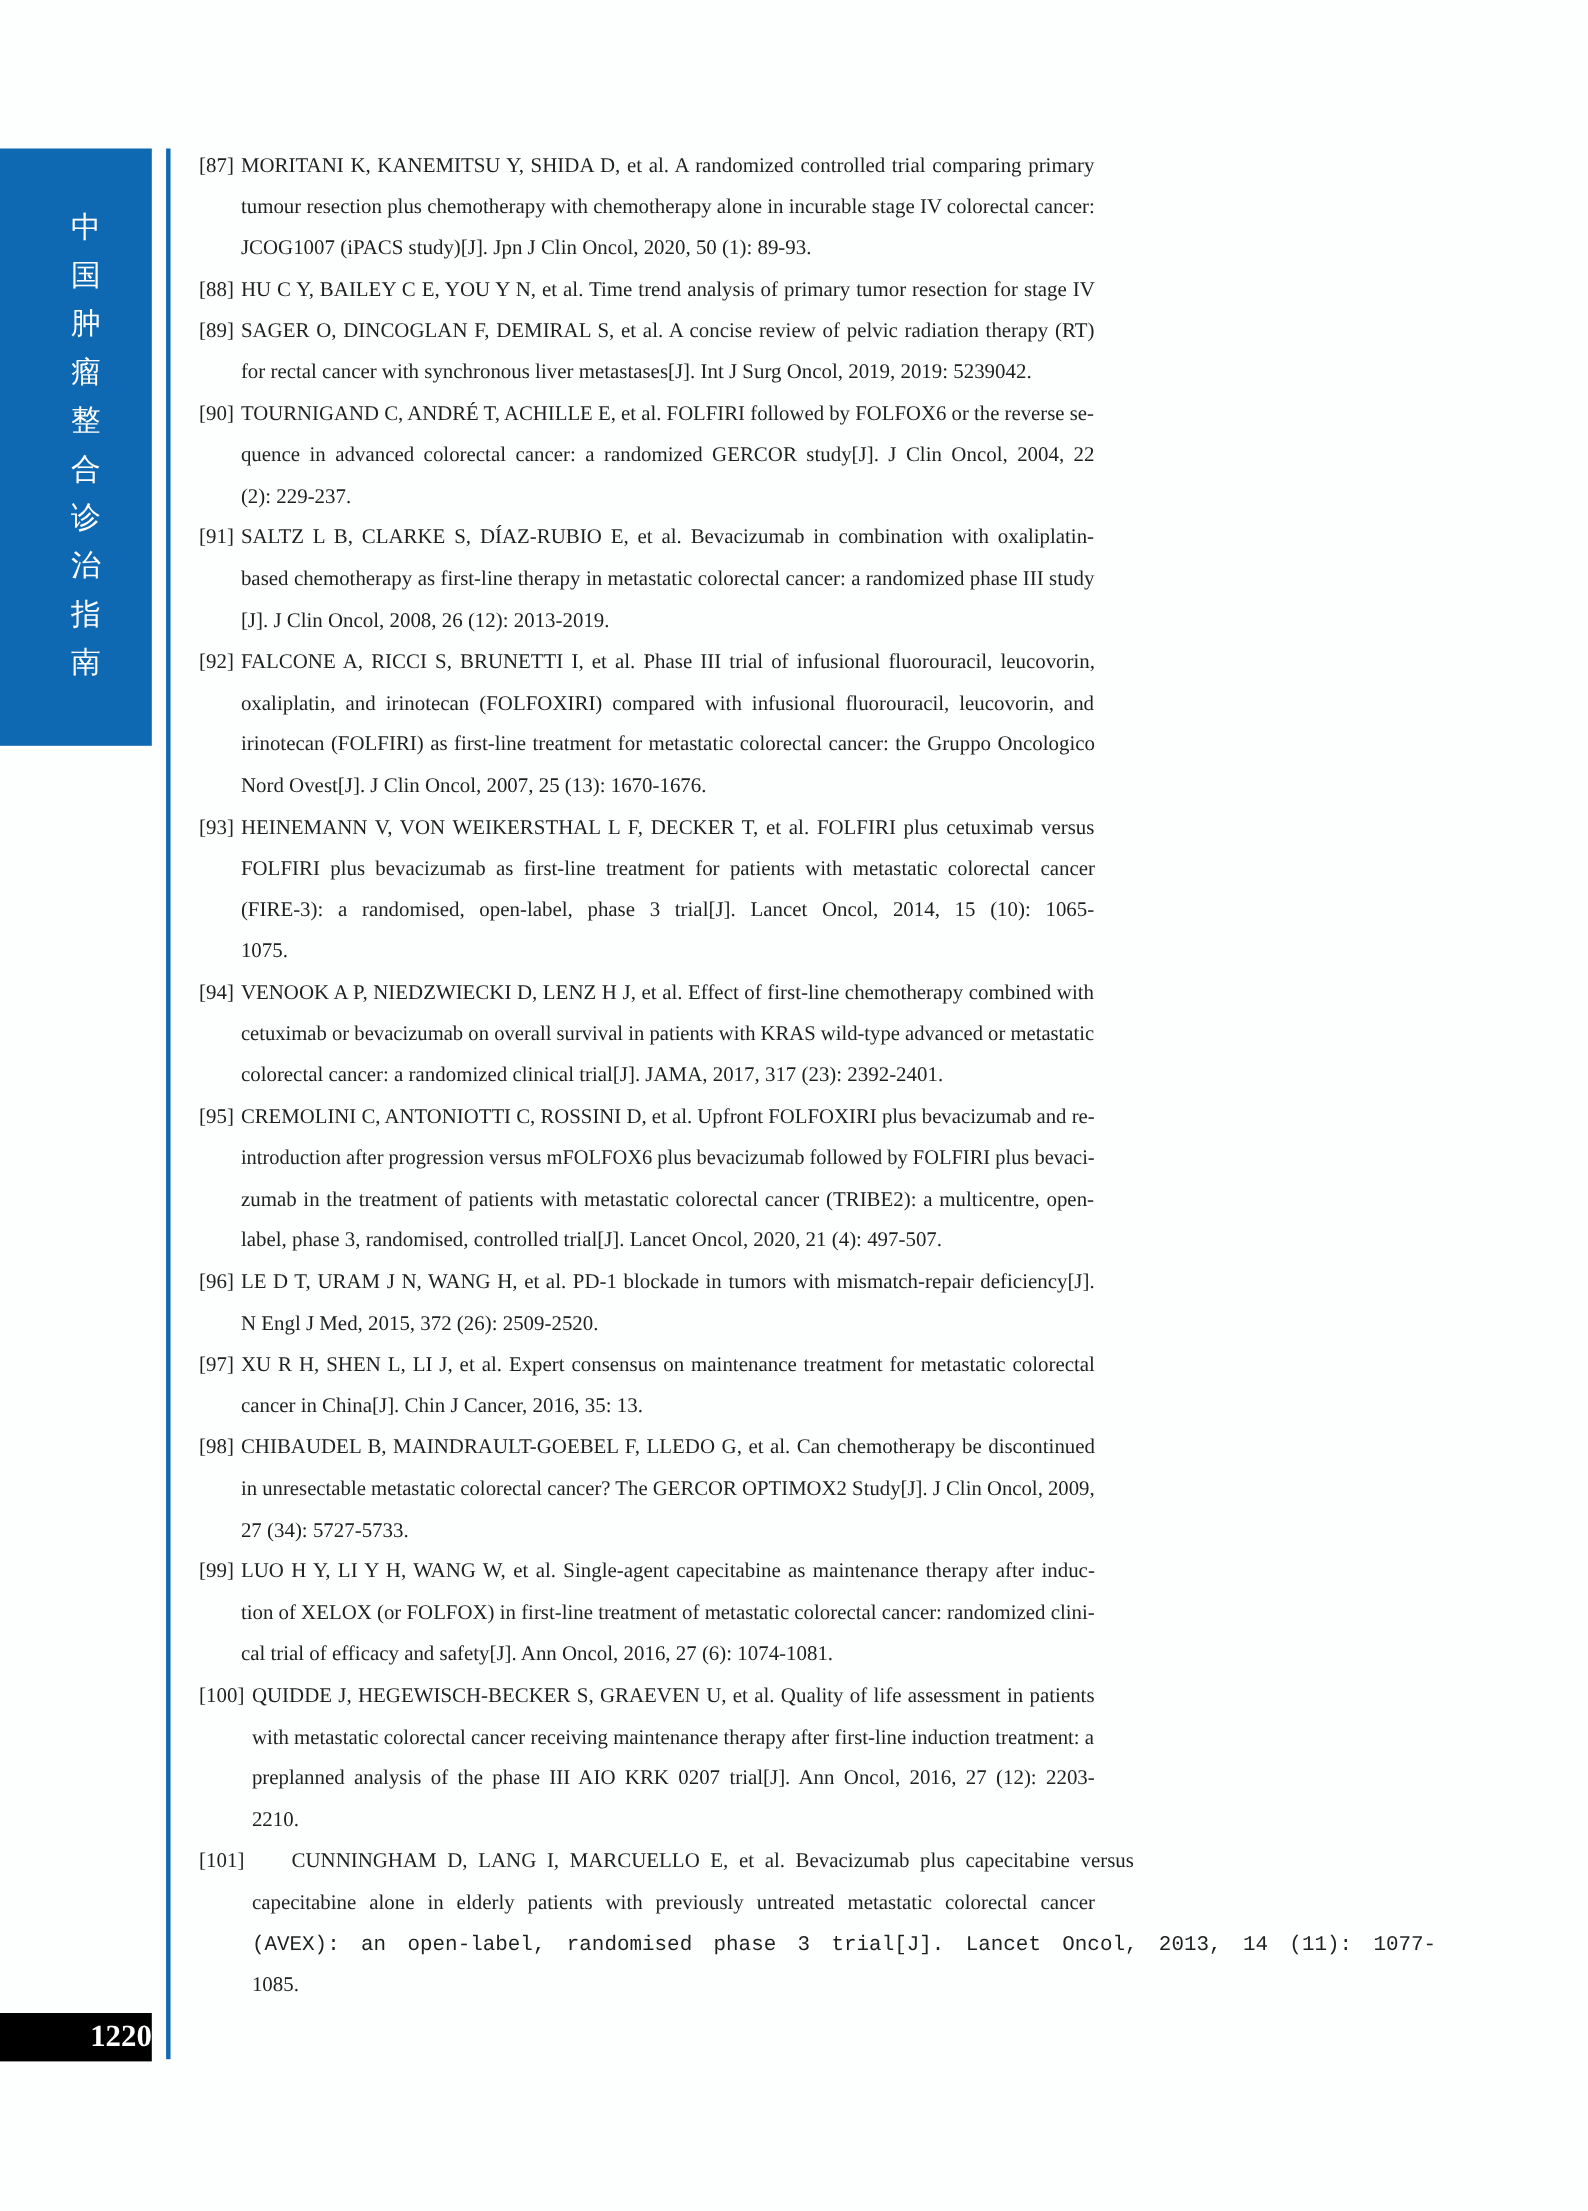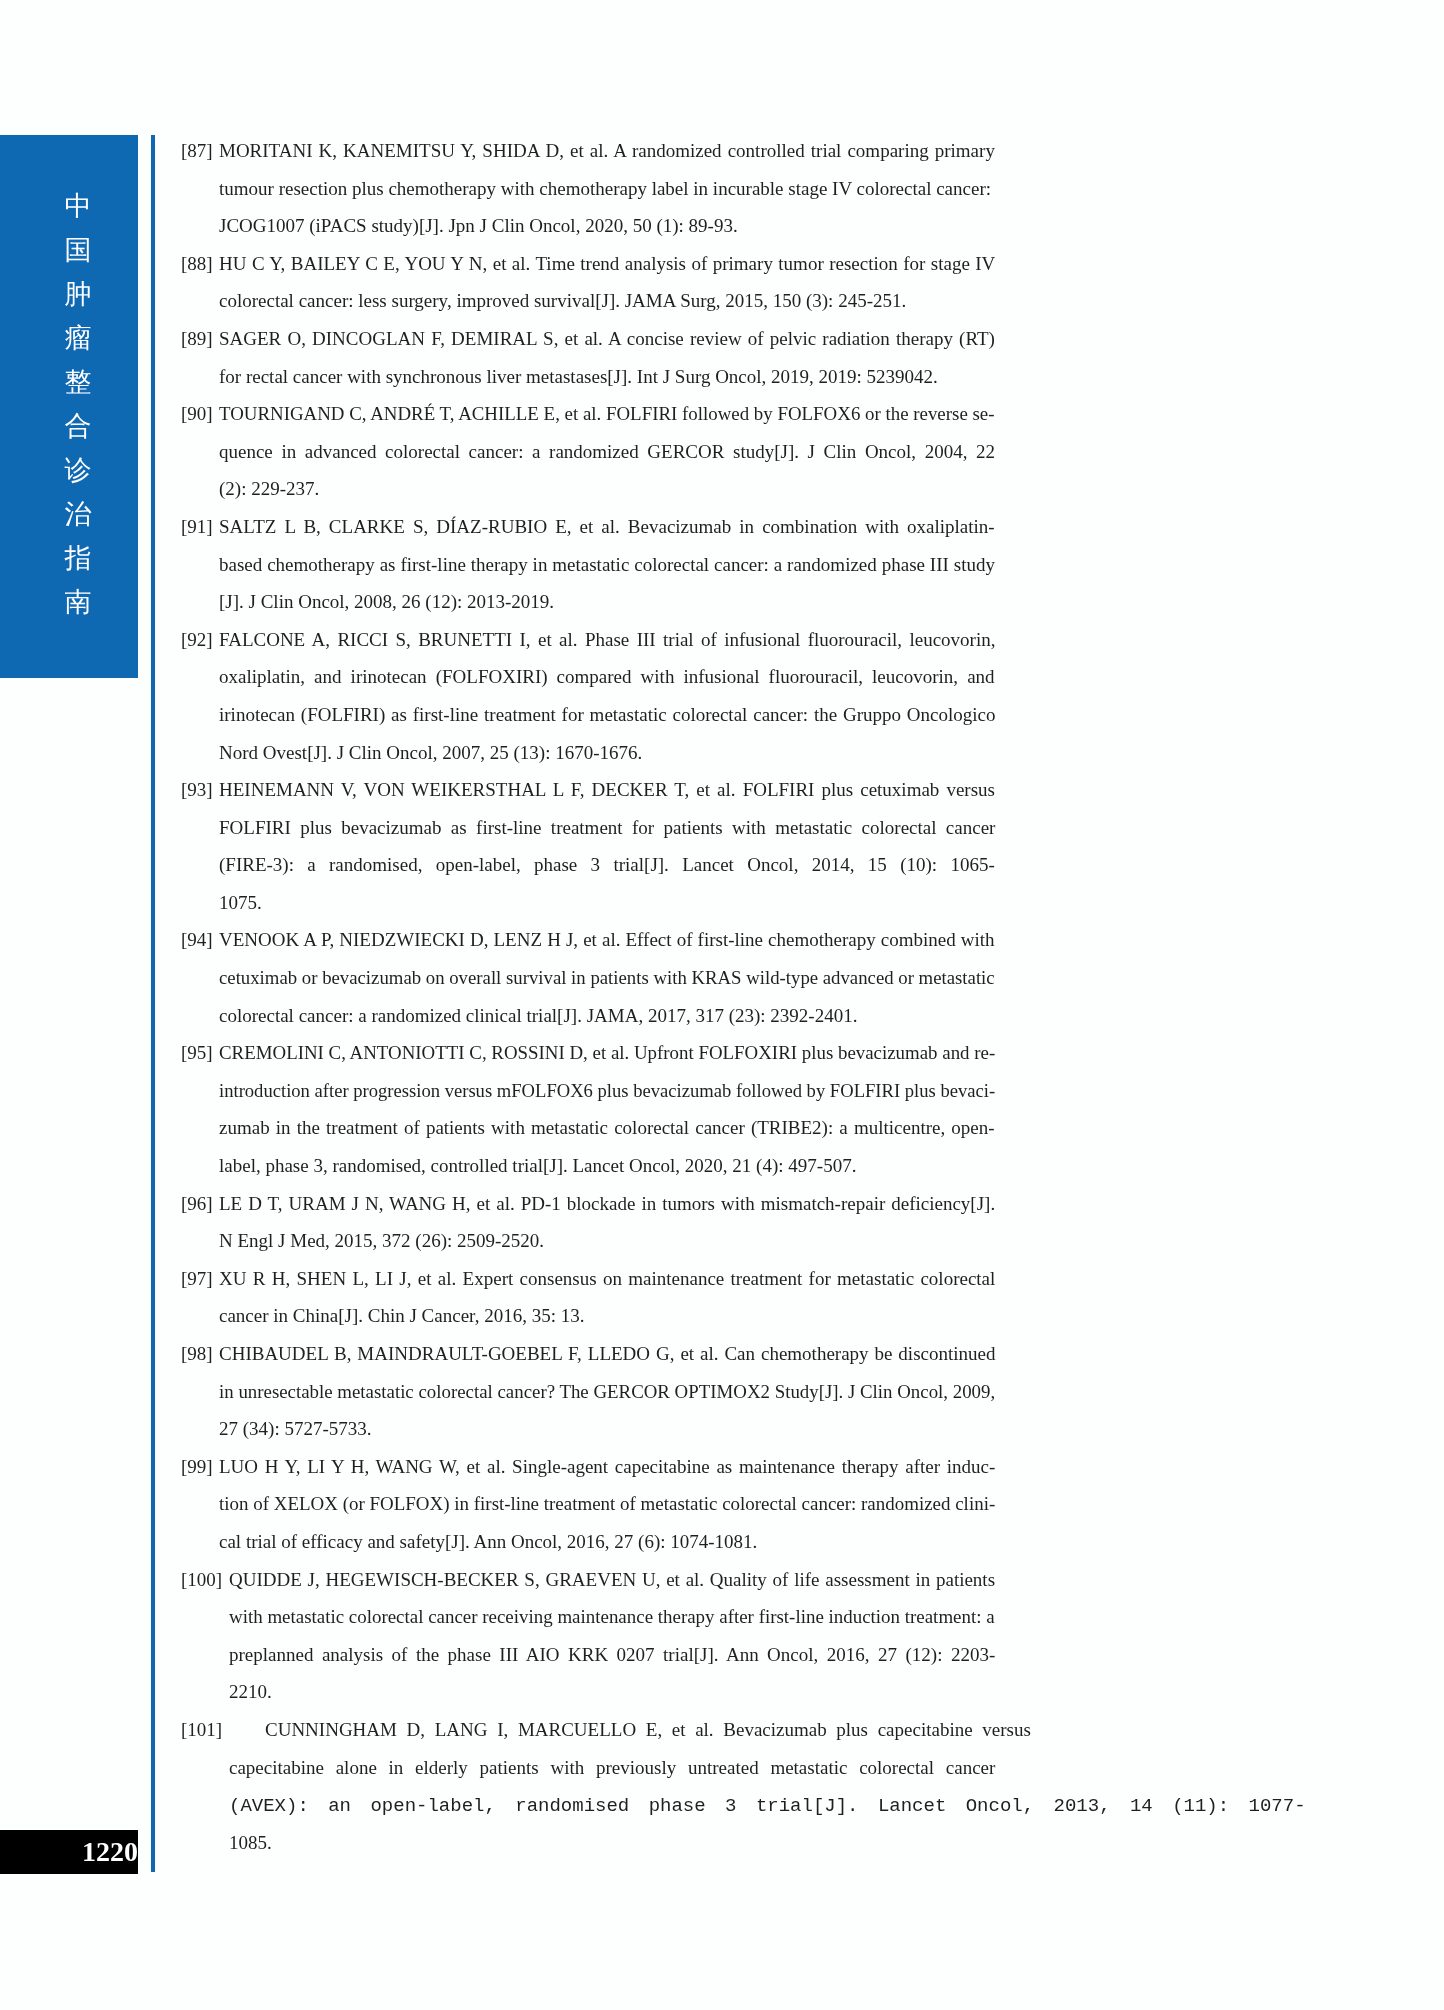--- a/index.html
+++ b/index.html
@@ -68,28 +68,27 @@
 
 <div class="vline"></div>
 
 <div class="page-badge">1220</div>
 
 <div class="refs">
 
   <div class="ref">
     <span class="num">[87]</span>
     <div class="rline"><span style="word-spacing: 1.30769px;">MORITANI K, KANEMITSU Y, SHIDA D, et al. A randomized controlled trial comparing primary</span></div>
-    <div class="rline"><span style="word-spacing: 0px;">tumour resection plus chemotherapy with chemotherapy label in incurable stage IV colorectal cancer:</span></div>
+    <div class="rline"><span style="word-spacing: 0px;">tumour resection plus chemotherapy with chemotherapy alone in incurable stage IV colorectal cancer:</span></div>
     <div class="rline last"><span>JCOG1007 (iPACS study)[J]. Jpn J Clin Oncol, 2020, 50 (1): 89-93.</span></div>
   </div>
 
   <div class="ref">
     <span class="num">[88]</span>
     <div class="rline"><span style="word-spacing: 0.7px;">HU C Y, BAILEY C E, YOU Y N, et al. Time trend analysis of primary tumor resection for stage IV</span></div>
-    <div class="rline last"><span>colorectal cancer: less surgery, improved survival[J]. JAMA Surg, 2015, 150 (3): 245-251.</span></div>
   </div>
 
   <div class="ref">
     <span class="num">[89]</span>
     <div class="rline"><span style="word-spacing: 1.4px;">SAGER O, DINCOGLAN F, DEMIRAL S, et al. A concise review of pelvic radiation therapy (RT)</span></div>
     <div class="rline last"><span>for rectal cancer with synchronous liver metastases[J]. Int J Surg Oncol, 2019, 2019: 5239042.</span></div>
   </div>
 
   <div class="ref">
     <span class="num">[90]</span>

